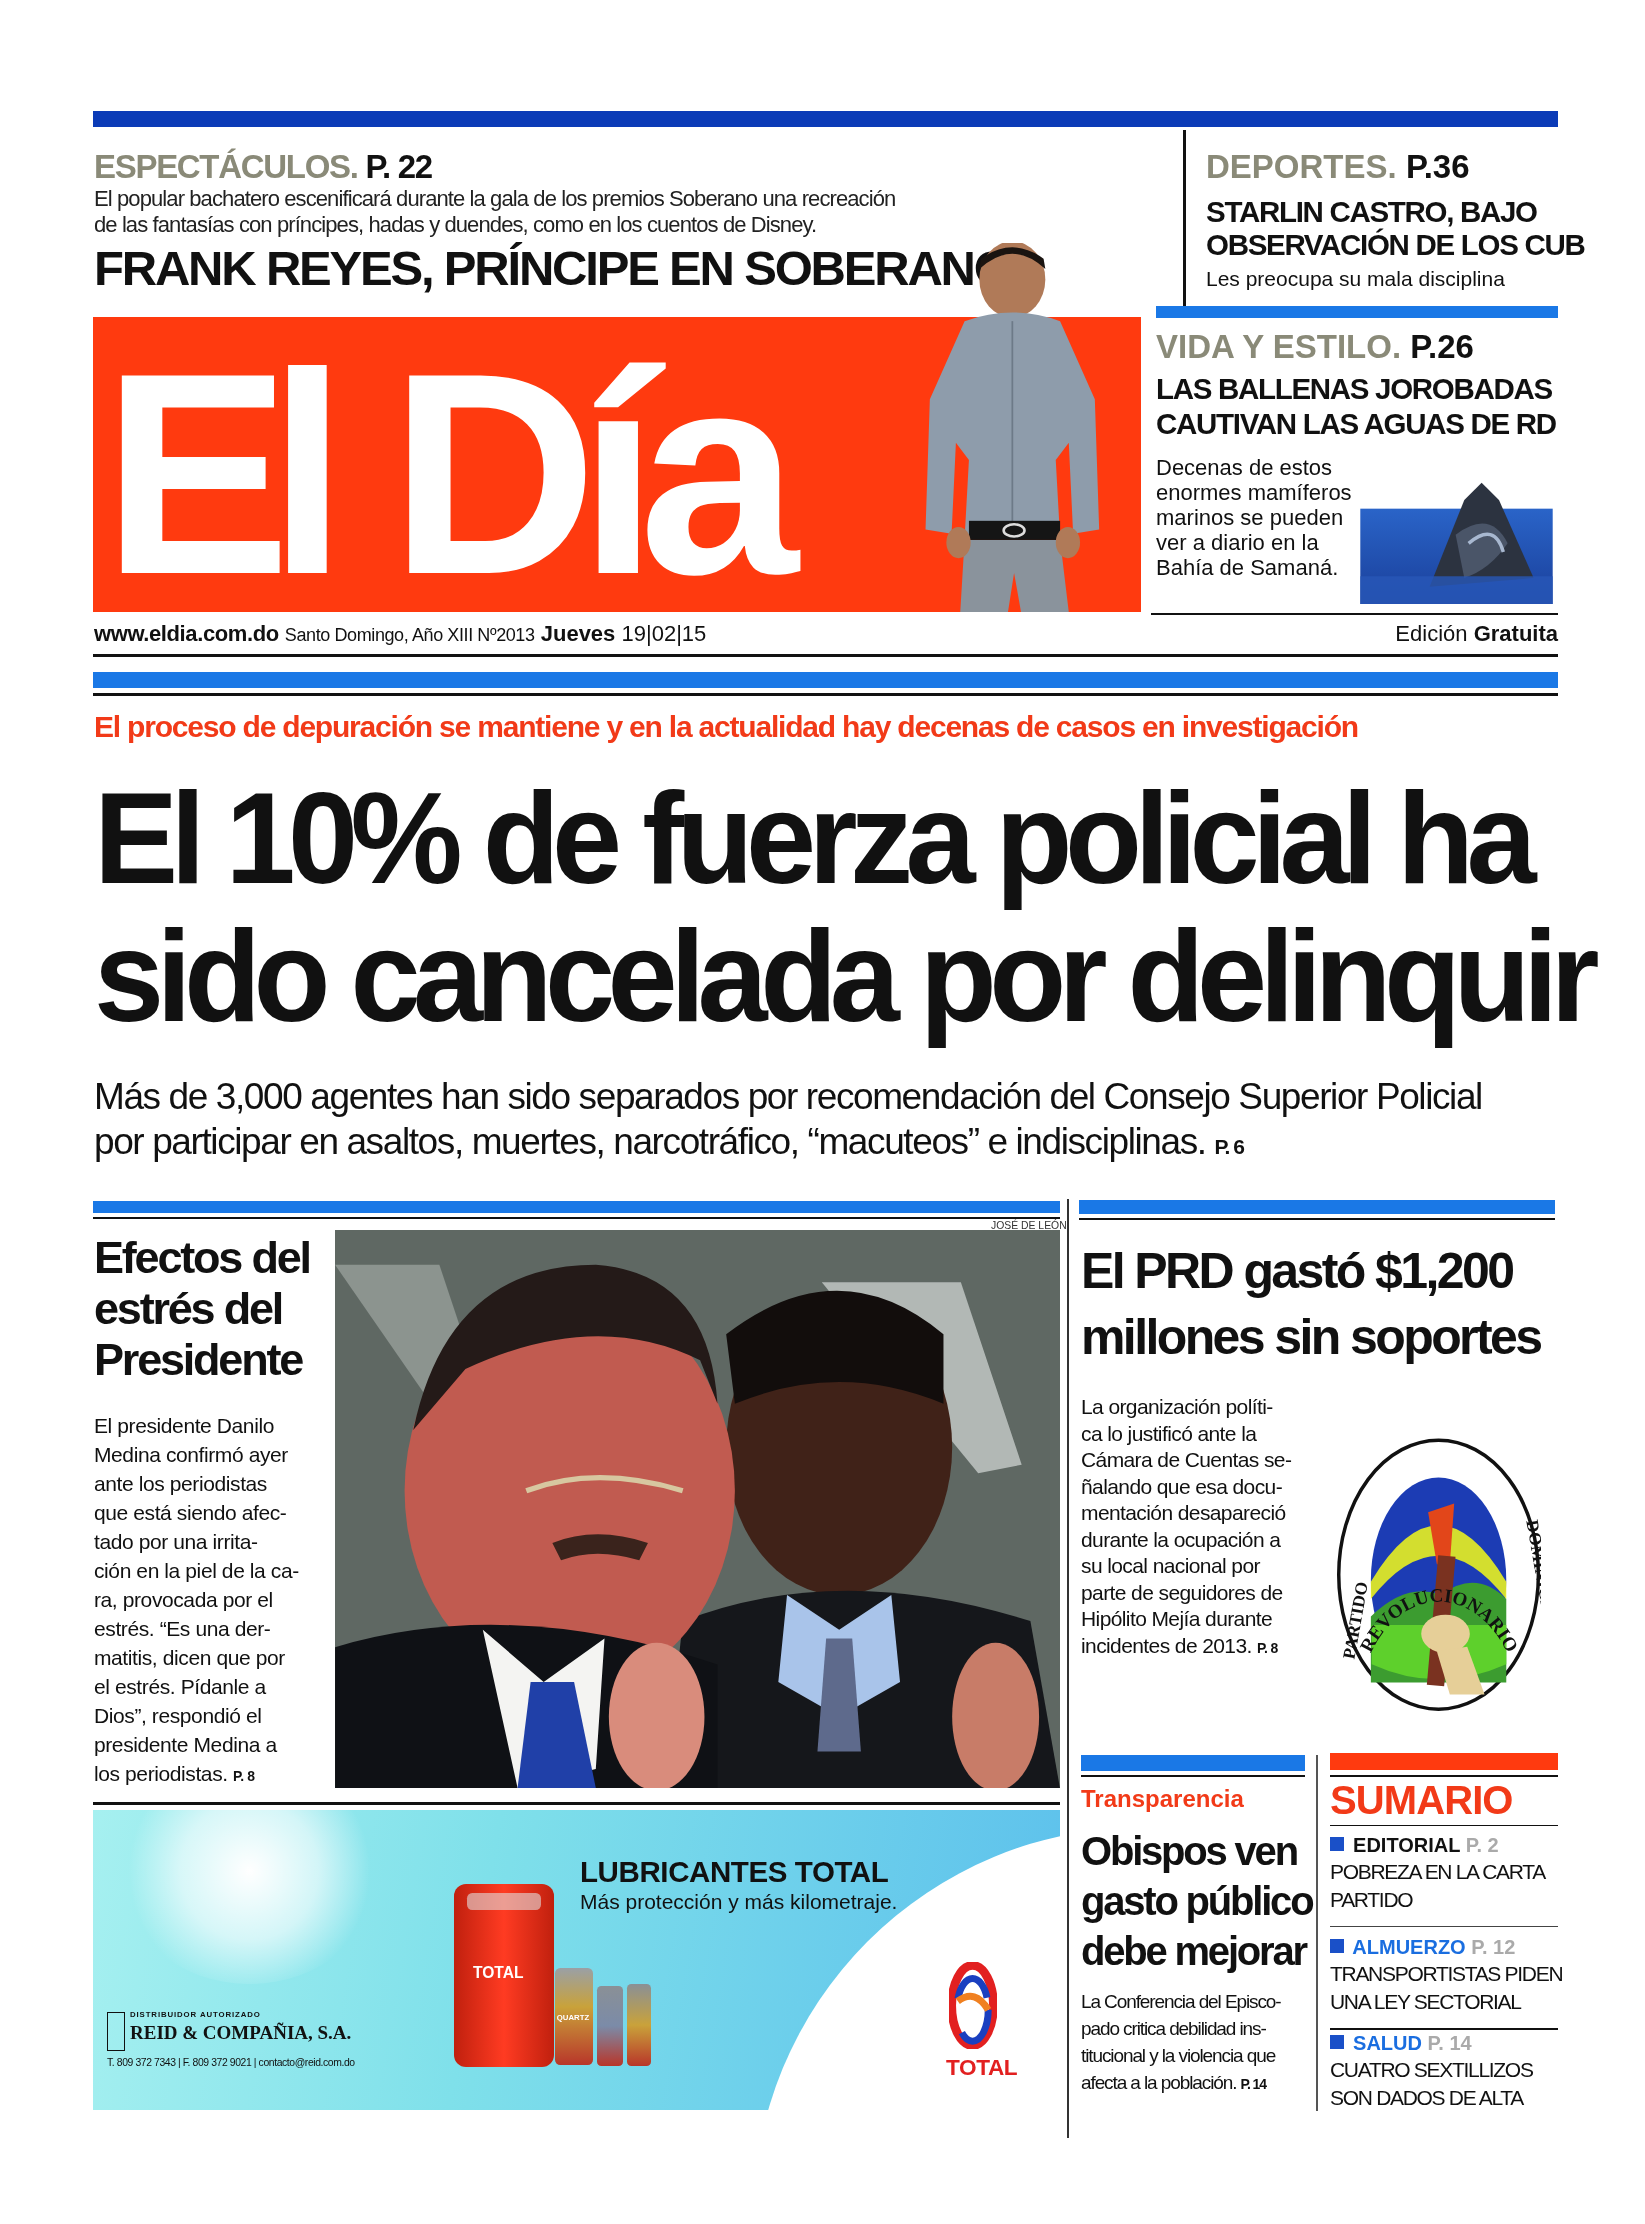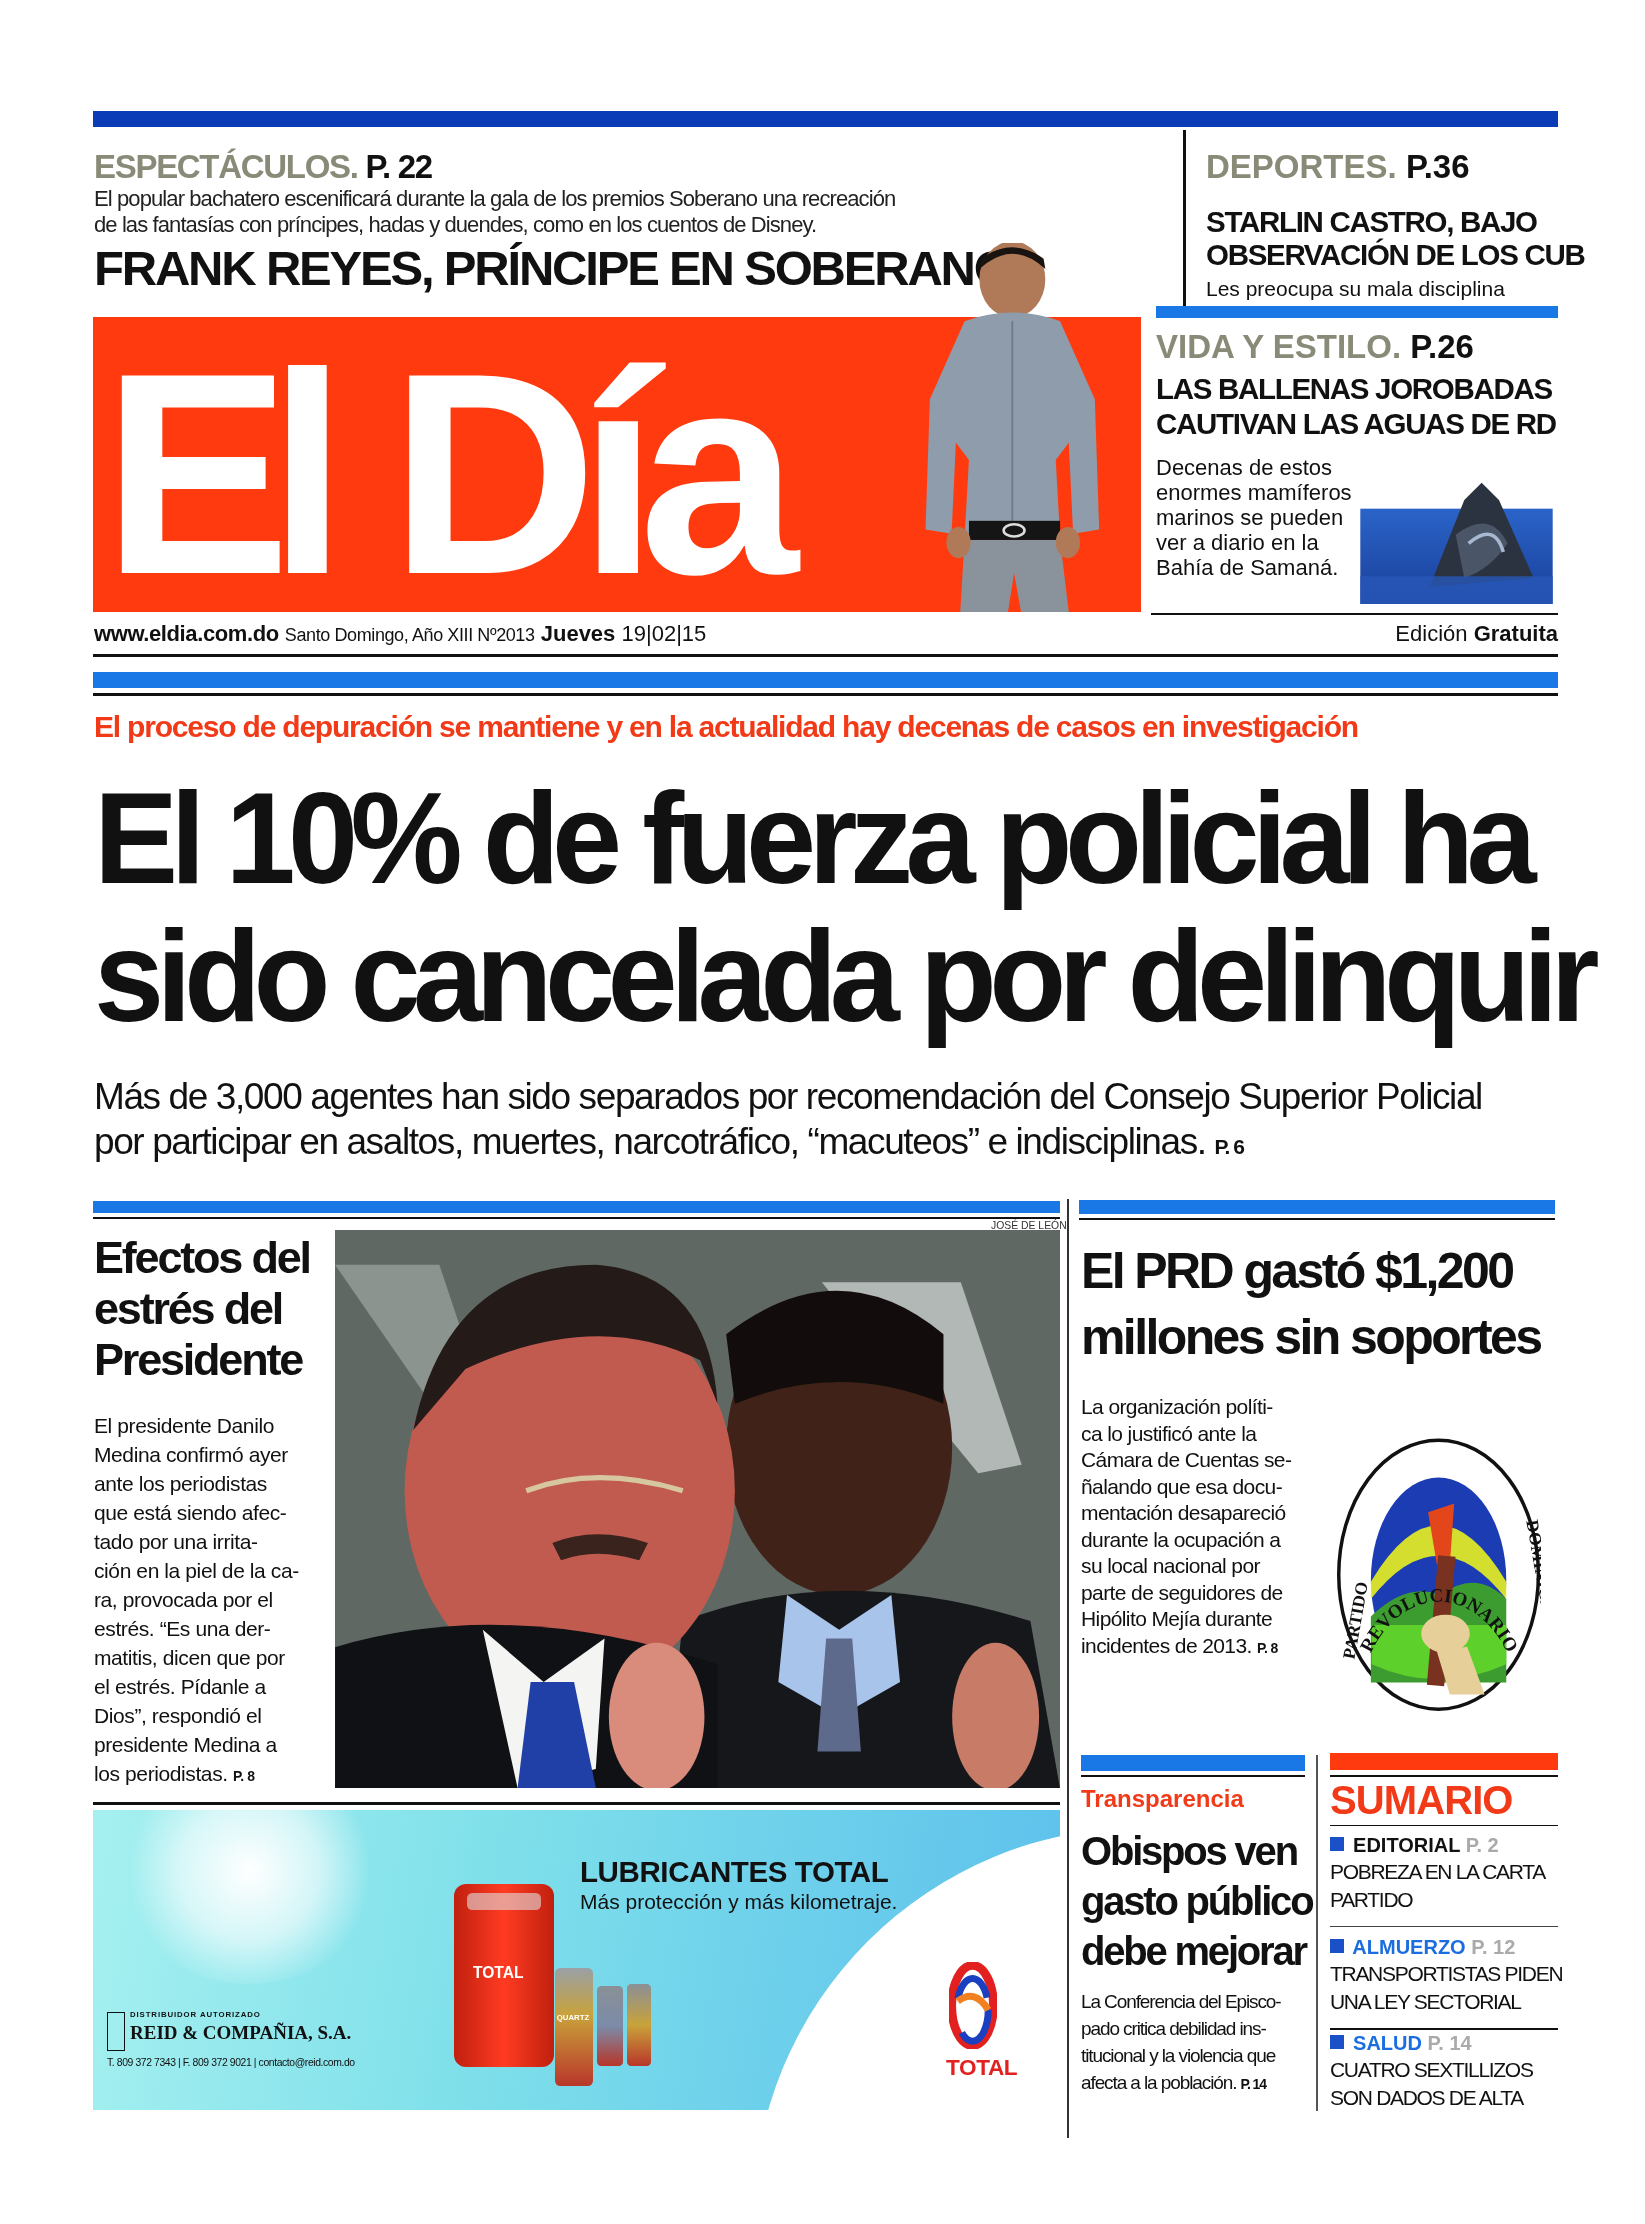--- a/index.html
+++ b/index.html
@@ -29,21 +29,21 @@
   <div style="font-size:49px;font-weight:bold;letter-spacing:-2.2px;line-height:54px;margin-top:3.5px;white-space:nowrap;">FRANK REYES, PRÍNCIPE EN SOBERANO</div>
 </div>
 
 <div class="abs" style="left:1183px;top:130px;width:2.6px;height:176px;background:#111;"></div>
 
 <div class="abs" style="left:1206px;top:149px;width:356px;">
   <div style="font-size:33px;font-weight:bold;line-height:35px;">
     <span class="sec-gray">DEPORTES.</span>
     <span>P.36</span>
   </div>
-  <div style="font-size:29.5px;font-weight:bold;letter-spacing:-1.3px;line-height:33px;margin-top:21px;">
+  <div style="font-size:29.5px;font-weight:bold;letter-spacing:-1.3px;line-height:33px;margin-top:11px;">
     <div style="white-space:nowrap;">STARLIN CASTRO, BAJO</div>
     <div style="white-space:nowrap;">OBSERVACIÓN DE LOS CUB</div>
   </div>
   <div style="font-size:21px;line-height:26px;margin-top:5.2px;">Les preocupa su mala disciplina</div>
 </div>
 
 <div class="abs bar-blue" style="left:1156px;top:306px;width:402px;height:12px;"></div>
 
 <div class="abs" style="left:1156px;top:329px;width:408px;">
   <div style="font-size:33px;font-weight:bold;line-height:35px;">
@@ -307,21 +307,21 @@
   <div style="position:absolute;left:26px;top:-52px;width:261px;height:226px;border-radius:50%;background:radial-gradient(circle,#ffffff 0%,rgba(255,255,255,0.6) 40%,rgba(255,255,255,0) 70%);"></div>
   <div style="position:absolute;left:660px;top:17.4px;width:782px;height:782px;border-radius:50%;background:#fff;"></div>
   <div style="position:absolute;left:487px;top:45px;font-size:29.5px;font-weight:bold;color:#111;letter-spacing:-0.4px;white-space:nowrap;">LUBRICANTES TOTAL</div>
   <div style="position:absolute;left:487px;top:80px;font-size:21px;color:#111;white-space:nowrap;">Más protección y más kilometraje.</div>
 
   <div style="position:absolute;left:361px;top:74px;width:100px;height:183px;border-radius:12px;background:linear-gradient(90deg,#c0200e,#ff3b22 50%,#c0200e);">
     <div style="position:absolute;left:13px;top:8.7px;width:74px;height:17.4px;border-radius:5.2px;background:#e0e0e0;opacity:0.6;"></div>
     <span style="position:absolute;left:19px;top:80px;font-size:15.6px;font-weight:bold;color:#fff;">TOTAL</span>
   </div>
 
-  <div style="position:absolute;left:462px;top:158px;width:38px;height:118px;border-radius:5.2px;background:linear-gradient(180deg,#9aa0a6,#c9a23a 40%,#b8362a);">
+  <div style="position:absolute;left:462px;top:158px;width:38px;height:97px;border-radius:5.2px;background:linear-gradient(180deg,#9aa0a6,#c9a23a 40%,#b8362a);">
     <span style="position:absolute;left:1.7px;top:45px;font-size:7.8px;font-weight:bold;color:#fff;">QUARTZ</span>
   </div>
   <div style="position:absolute;left:504px;top:176px;width:26px;height:80px;border-radius:4.3px;background:linear-gradient(180deg,#8a9096,#7b8ba8 50%,#b8362a);"></div>
   <div style="position:absolute;left:534px;top:174px;width:24px;height:82px;border-radius:4.3px;background:linear-gradient(180deg,#8a9096,#c9a23a 50%,#b8362a);"></div>
 
   <div style="position:absolute;left:14px;top:202px;width:15.6px;height:37px;border:1.7px solid #111;"></div>
   <div style="position:absolute;left:37px;top:200px;font-size:7.8px;font-weight:bold;letter-spacing:0.9px;color:#111;white-space:nowrap;">DISTRIBUIDOR AUTORIZADO</div>
   <div style="position:absolute;left:37px;top:212px;font-size:19px;font-family:'Liberation Serif',serif;font-weight:bold;color:#111;white-space:nowrap;">REID &amp; COMPAÑIA, S.A.</div>
   <div style="position:absolute;left:14px;top:247px;font-size:10.4px;color:#111;white-space:nowrap;letter-spacing:-0.4px;">T. 809 372 7343 | F. 809 372 9021 | contacto@reid.com.do</div>
 

